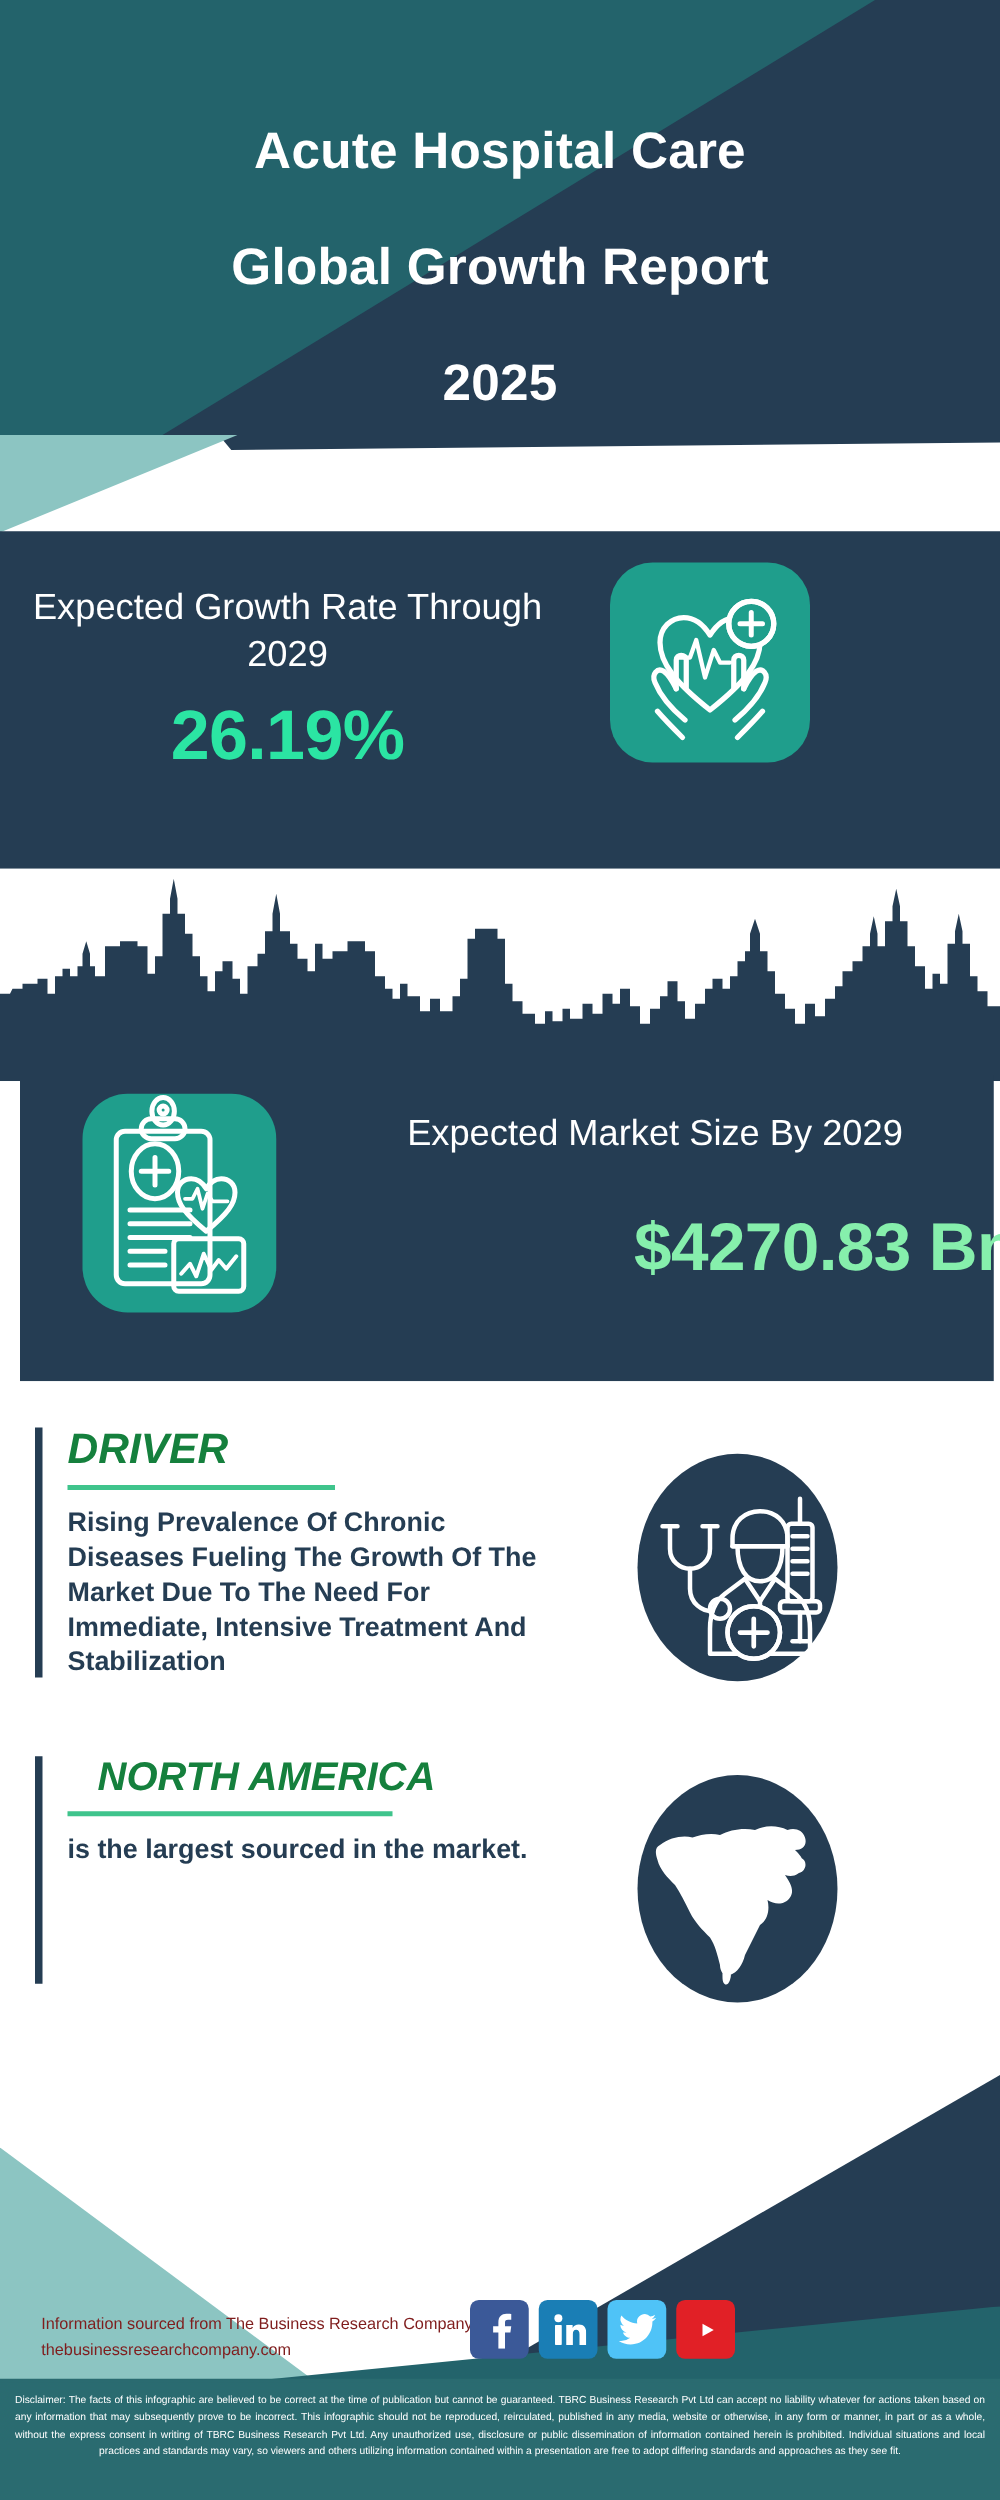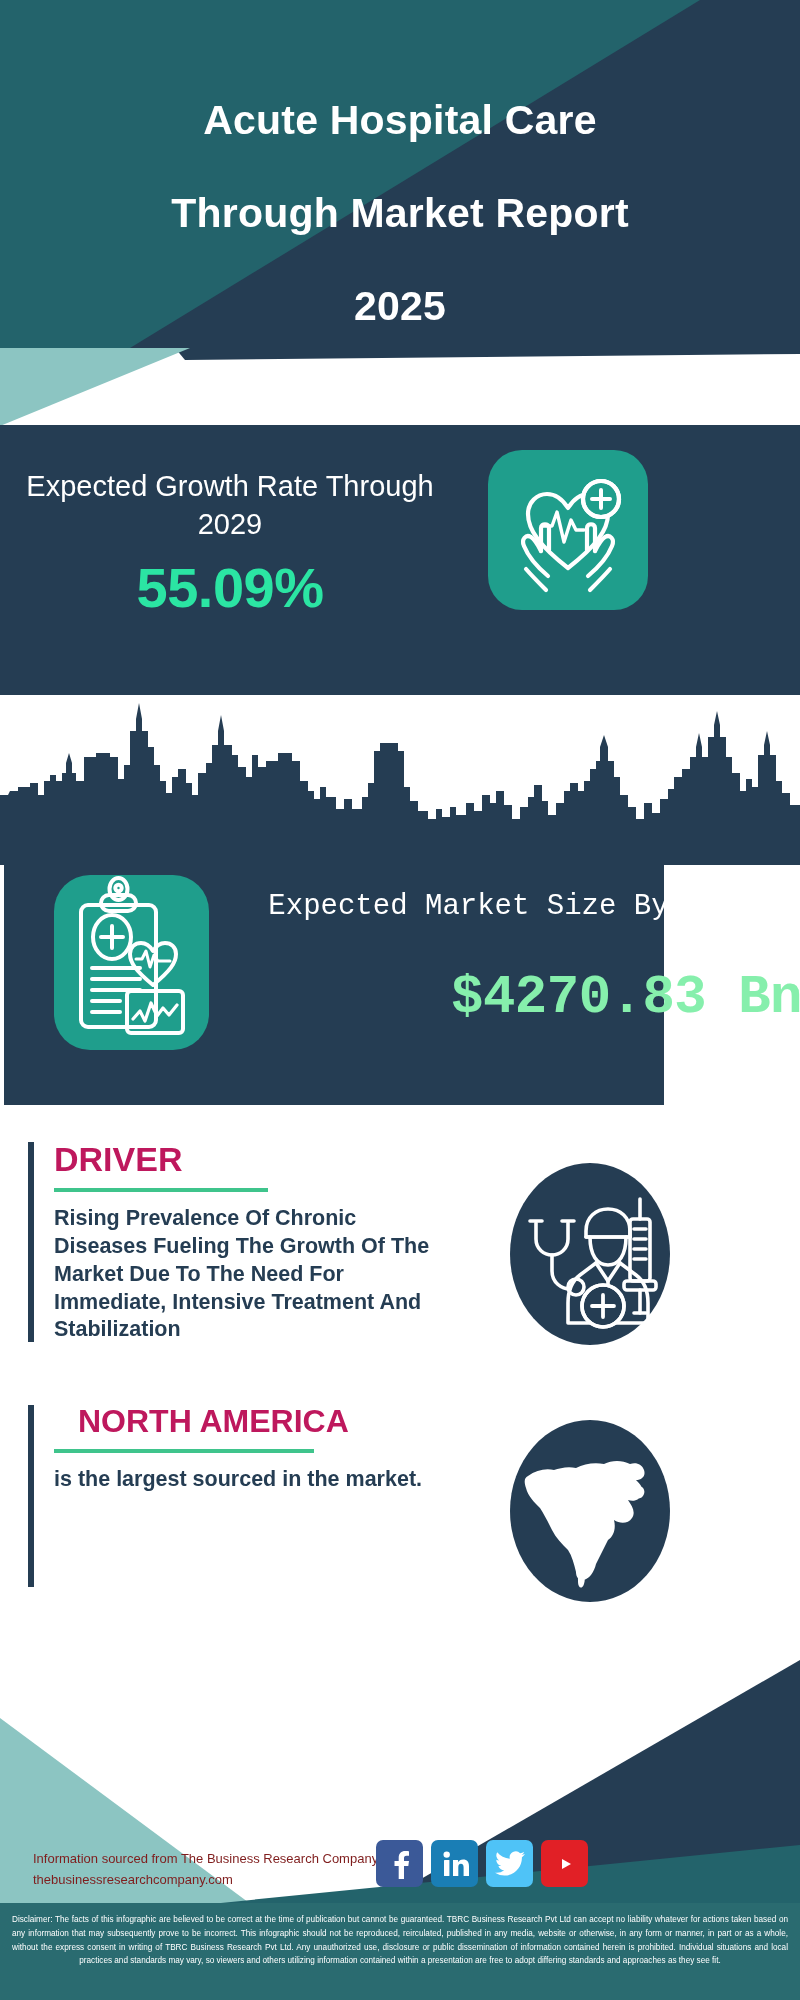--- a/index.html
+++ b/index.html
@@ -66,24 +66,23 @@
 
   
   .skyline-wrap {
     position:absolute; left:0; top:695px; width:800px; height:170px;
     background:#ffffff; overflow:hidden;
   }
   .skyline-wrap svg { position:absolute; left:0; bottom:0; display:block; }
 
   
   .marketsize {
-    position:absolute; left:4px; top:790px; width:660px; height:315px;
+    position:absolute; left:16px; top:790px; width:779px; height:315px;
     background:#253D53; z-index:2;
     clip-path: polygon(0 70px, 800px 70px, 800px 315px, 0 315px);
-    font-family: Liberation Mono, monospace;
   }
   .ms-icon-box {
     position:absolute; left:50px; top:85px; width:155px; height:175px;
     background:#1F9E8C; border-radius:36px;
   }
   .ms-label {
     position:absolute; left:228px; top:98px; width:560px;
     text-align:center; color:#ffffff;
     font-size:29px; line-height:1.32;
   }
@@ -93,21 +92,21 @@
     font-size:54px; font-weight:bold; letter-spacing:-0.5px;
   }
 
   
   .infoblock { position:absolute; }
   .bar {
     position:absolute; left:0; top:0; width:6px;
     background:#253D53;
   }
   .ib-title {
-    color:#be185d; font-weight:bold; line-height:1.05;
+    color:#15803d; font-weight:bold; line-height:1.05;font-style:italic;
   }
   .ib-rule {
     height:4px; background:#3FC48C; margin-top:10px;
   }
   .ib-body {
     color:#253D53; font-weight:bold; font-size:21.5px;
     line-height:1.30; margin-top:13px;
   }
 
   .circle-icon {
@@ -160,30 +159,30 @@
 </style>
 </head>
 <body>
 
 <div class="page">
 
   <div class="header">
     <div class="diag-navy"></div>
     <div class="header-title">
       <span class="ln">Acute Hospital Care</span>
-      <span class="ln">Through Market Report</span>
+      <span class="ln">Global Growth Report</span>
       <span class="ln">2025</span>
     </div>
   </div>
   <div class="hdr-sliver"></div>
   <div class="teal-tri"></div>
 
   <div class="growth">
     <div class="growth-label">Expected Growth Rate Through 2029</div>
-    <div class="growth-value">55.09%</div>
+    <div class="growth-value">26.19%</div>
 
     <div class="growth-icon-box">
       <svg width="160" height="160" viewBox="0 0 160 160" fill="none" stroke="#ffffff" stroke-width="4.2" stroke-linecap="round" stroke-linejoin="round">
 
         <path d="M80 118 C52 96 40 80 40 64 C40 52 49 44 59 44 C68 44 75 50 80 58
                  C85 50 92 44 101 44 C111 44 120 52 120 64 C120 80 108 96 80 118 Z"></path>
 
         <path d="M55 76 L64 76 L69 62 L76 92 L83 70 L88 80 L96 80" stroke-width="3.4"></path>
 
         <circle cx="113" cy="49" r="18" fill="#1F9E8C"></circle>

